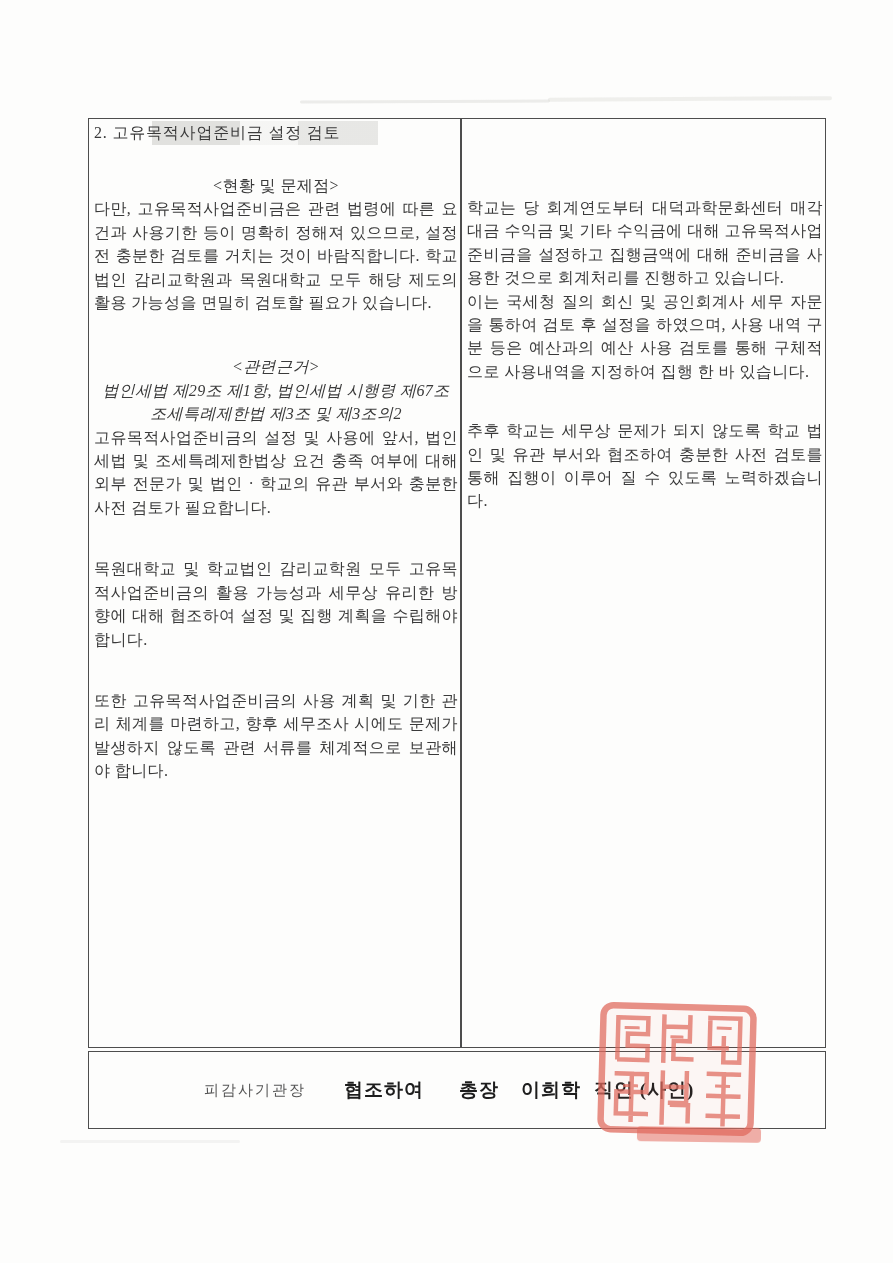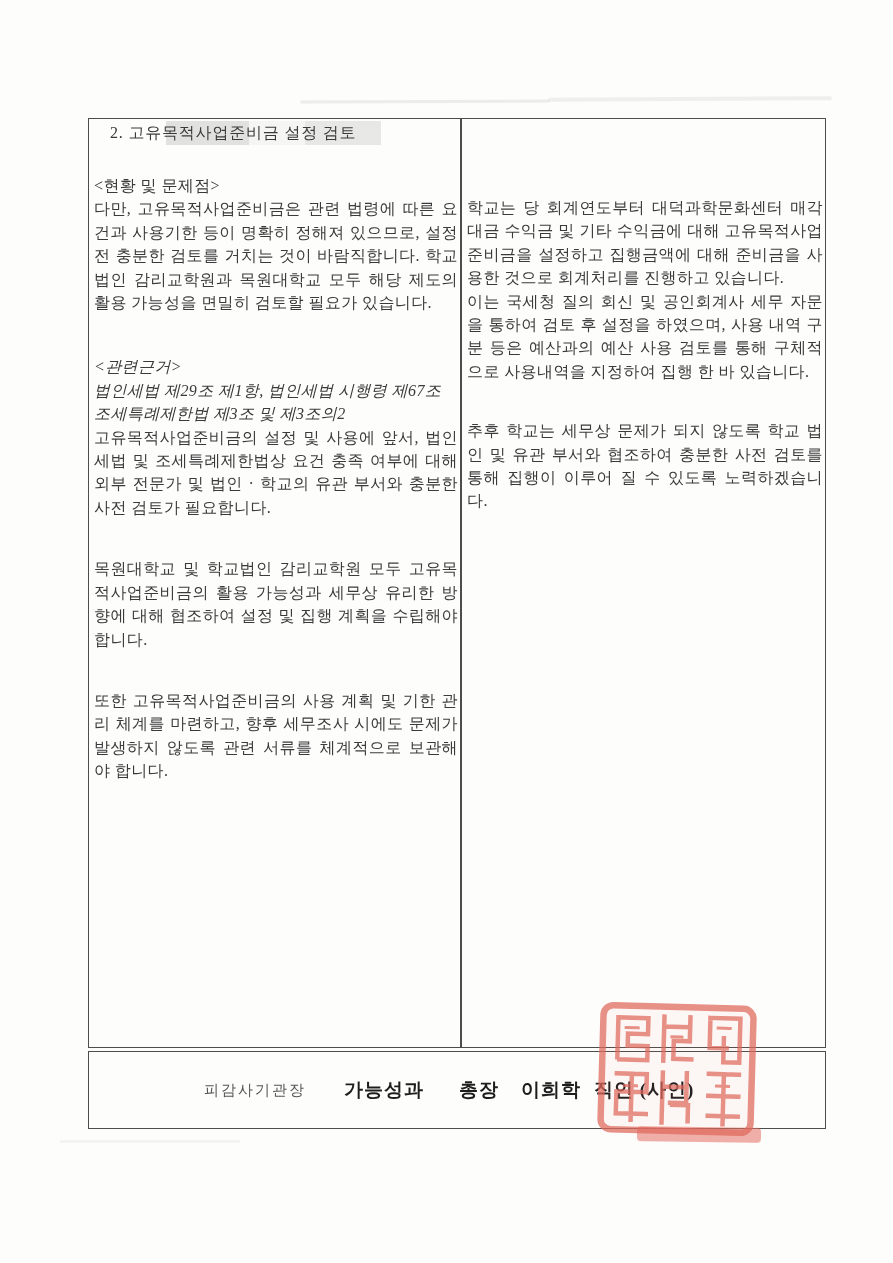--- a/index.html
+++ b/index.html
@@ -45,30 +45,29 @@
   .cell-right { left: 373px; right: 0;    padding: 77px 2px 0 5px; }
 
   .doc-title {
     line-height: 24px; text-align: left; letter-spacing: .8px;
     background: linear-gradient(90deg,
       transparent 0 16%,
       rgba(168,168,162,.33) 16% 40%,
       rgba(190,190,185,.12) 40% 56%,
       rgba(175,175,170,.28) 56% 78%,
       transparent 78%);
-    margin-left: 16px;
   }
   .blk { margin: 0; }
   .mt29 { margin-top: 29px; }
   .mt36 { margin-top: 36px; }
   .mt38 { margin-top: 38px; }
   .mt40 { }
   .mt41 { margin-top: 41px; font-style: italic; }
   .mt42 { }
-  .heading { text-align: left; }
+  .heading { text-align: center; }
 
   
   .footer-row {
     position: absolute; left: 88px; top: 1051px;
     width: 738px; height: 78px;
     border: 1.6px solid #4d4d4d;
     box-sizing: border-box;
   }
   .footer-row .role {
     position: absolute; left: 115px; top: 50%;
@@ -143,21 +142,21 @@
 
     <div class="cell cell-right">
       <p class="blk">학교는 당 회계연도부터 대덕과학문화센터 매각대금 수익금 및 기타 수익금에 대해 고유목적사업준비금을 설정하고 집행금액에 대해 준비금을 사용한 것으로 회계처리를 진행하고 있습니다.</p>
       <p class="blk mt42">이는 국세청 질의 회신 및 공인회계사 세무 자문을 통하여 검토 후 설정을 하였으며, 사용 내역 구분 등은 예산과의 예산 사용 검토를 통해 구체적으로 사용내역을 지정하여 집행 한 바 있습니다.</p>
       <p class="blk mt36">추후 학교는 세무상 문제가 되지 않도록 학교 법인 및 유관 부서와 협조하여 충분한 사전 검토를 통해 집행이 이루어 질 수 있도록 노력하겠습니다.</p>
     </div>
   </div>
 
   <div class="footer-row">
     <span class="role">피감사기관장</span>
-    <span class="sig org">가능성과</span>
+    <span class="sig org">협조하여</span>
     <span class="sig post">총장</span>
     <span class="sig name">이희학</span>
     <span class="sig seal-label">직인 (사인)</span>
   </div>
 
   <div class="stamp-smudge"></div>
 
   <div class="stamp">
     <svg width="162" height="134" viewBox="0 0 162 134" xmlns="http://www.w3.org/2000/svg">
       <g fill="none" stroke="#e06a5e" stroke-width="4.5" stroke-linecap="square" opacity="0.9">

